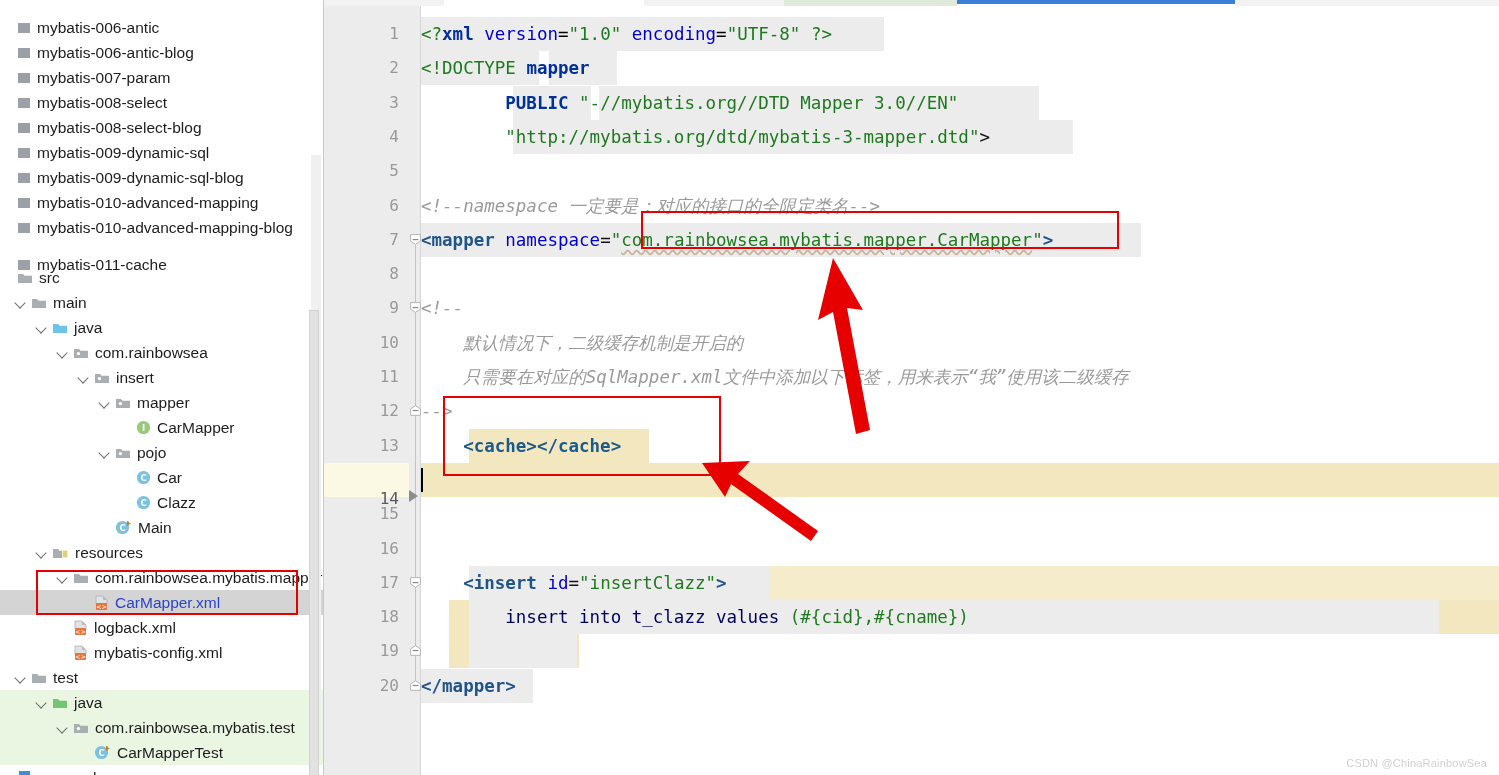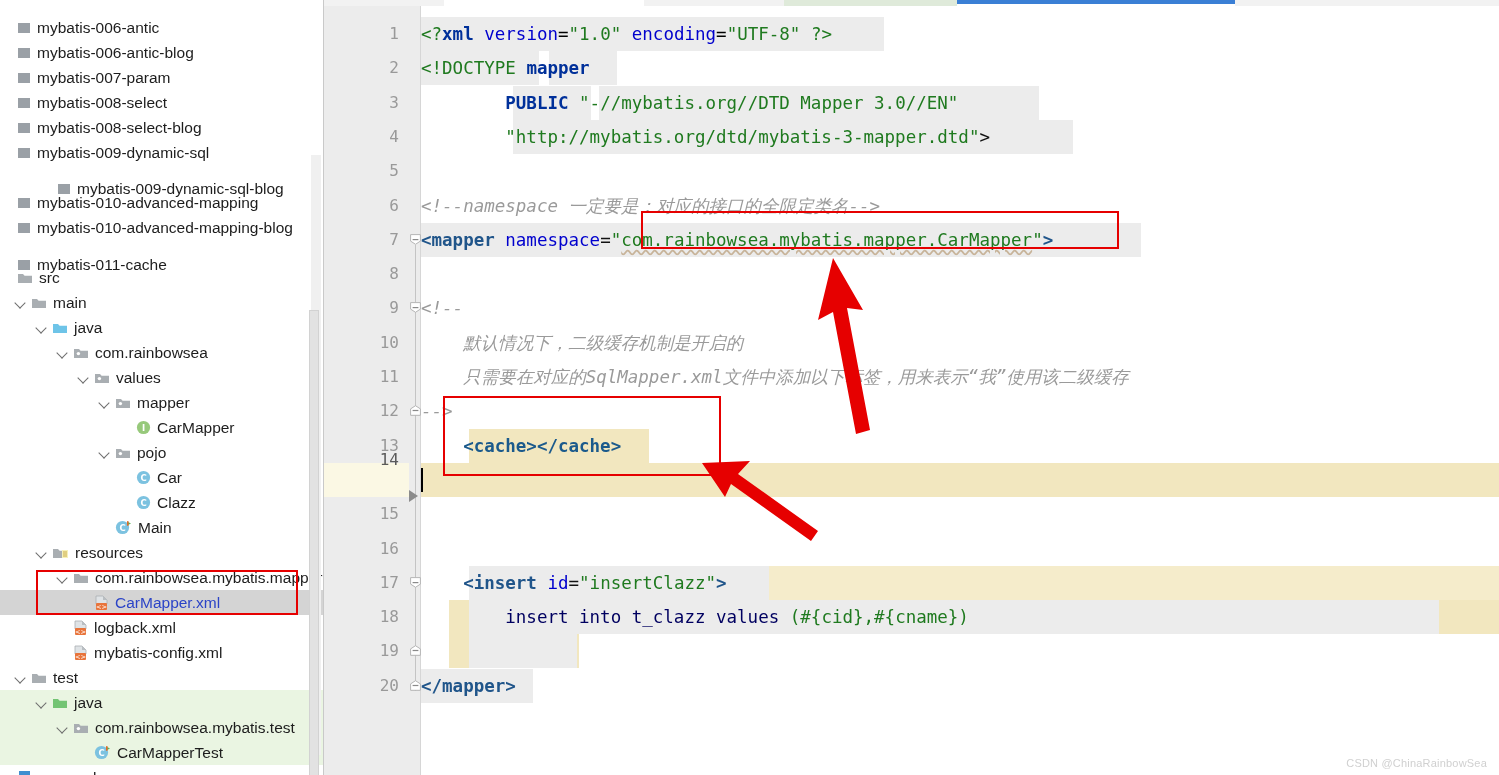--- a/index.html
+++ b/index.html
@@ -264,21 +264,21 @@
         </div>
         <div class="tree-row" style="top: 140px;">
           <span class="chev blank"></span>
           <span style="display: flex; align-items: center;">
             <svg class="ico" width="14" height="14" viewBox="0 0 14 14">
               <rect x="1" y="2" width="12" height="10" fill="#9aa0a6"></rect>
             </svg>
           </span>
           <span class="tree-label">mybatis-009-dynamic-sql</span>
         </div>
-        <div class="tree-row" style="top: 176px; margin-left: 40px;">
+        <div class="tree-row" style="top: 165px;">
           <span class="chev blank"></span>
           <span style="display: flex; align-items: center;">
             <svg class="ico" width="14" height="14" viewBox="0 0 14 14">
               <rect x="1" y="2" width="12" height="10" fill="#9aa0a6"></rect>
             </svg>
           </span>
           <span class="tree-label">mybatis-009-dynamic-sql-blog</span>
         </div>
         <div class="tree-row" style="top: 190px;">
           <span class="chev blank"></span>
@@ -345,21 +345,21 @@
           <span class="tree-label">com.rainbowsea</span>
         </div>
         <div class="tree-row" style="top: 365px; padding-left: 77px;">
           <span class="chev"></span>
           <span style="display: flex; align-items: center;">
             <svg class="ico" width="16" height="14" viewBox="0 0 16 14">
               <path d="M1 3h5l1.6 1.8H15V12H1z" fill="#a9aeb2"></path>
               <circle cx="5.4" cy="7.6" r="1.7" fill="#ffffff"></circle>
             </svg>
           </span>
-          <span class="tree-label">values</span>
+          <span class="tree-label">insert</span>
         </div>
         <div class="tree-row" style="top: 390px; padding-left: 98px;">
           <span class="chev"></span>
           <span style="display: flex; align-items: center;">
             <svg class="ico" width="16" height="14" viewBox="0 0 16 14">
               <path d="M1 3h5l1.6 1.8H15V12H1z" fill="#a9aeb2"></path>
               <circle cx="5.4" cy="7.6" r="1.7" fill="#ffffff"></circle>
             </svg>
           </span>
           <span class="tree-label">mapper</span>
@@ -539,21 +539,21 @@
         <div class="lnum" style="top: 148.2px;">5</div>
         <div class="lnum" style="top: 182.5px;">6</div>
         <div class="lnum" style="top: 216.8px;">7</div>
         <div class="lnum" style="top: 251.1px;">8</div>
         <div class="lnum" style="top: 285.4px;">9</div>
         <div class="lnum" style="top: 319.7px;">10</div>
         <div class="lnum" style="top: 354px;">11</div>
         <div class="lnum" style="top: 388.3px;">12</div>
         <div class="lnum" style="top: 422.6px;">13</div>
         <div class="gut-hl" style="top: 456.9px;"></div>
-        <div class="lnum cur" style="top: 437px;">14</div>
+        <div class="lnum cur" style="top: 476px;">14</div>
         <div class="lnum" style="top: 491.2px;">15</div>
         <div class="lnum" style="top: 525.5px;">16</div>
         <div class="lnum" style="top: 559.8px;">17</div>
         <div class="lnum" style="top: 594.1px;">18</div>
         <div class="lnum" style="top: 628.4px;">19</div>
         <div class="lnum" style="top: 662.7px;">20</div>
       </div>
     <div id="gutter-fold">
         <div class="fold" style="top: 227.8px;">
           <svg width="11" height="11" viewBox="0 0 11 11">

